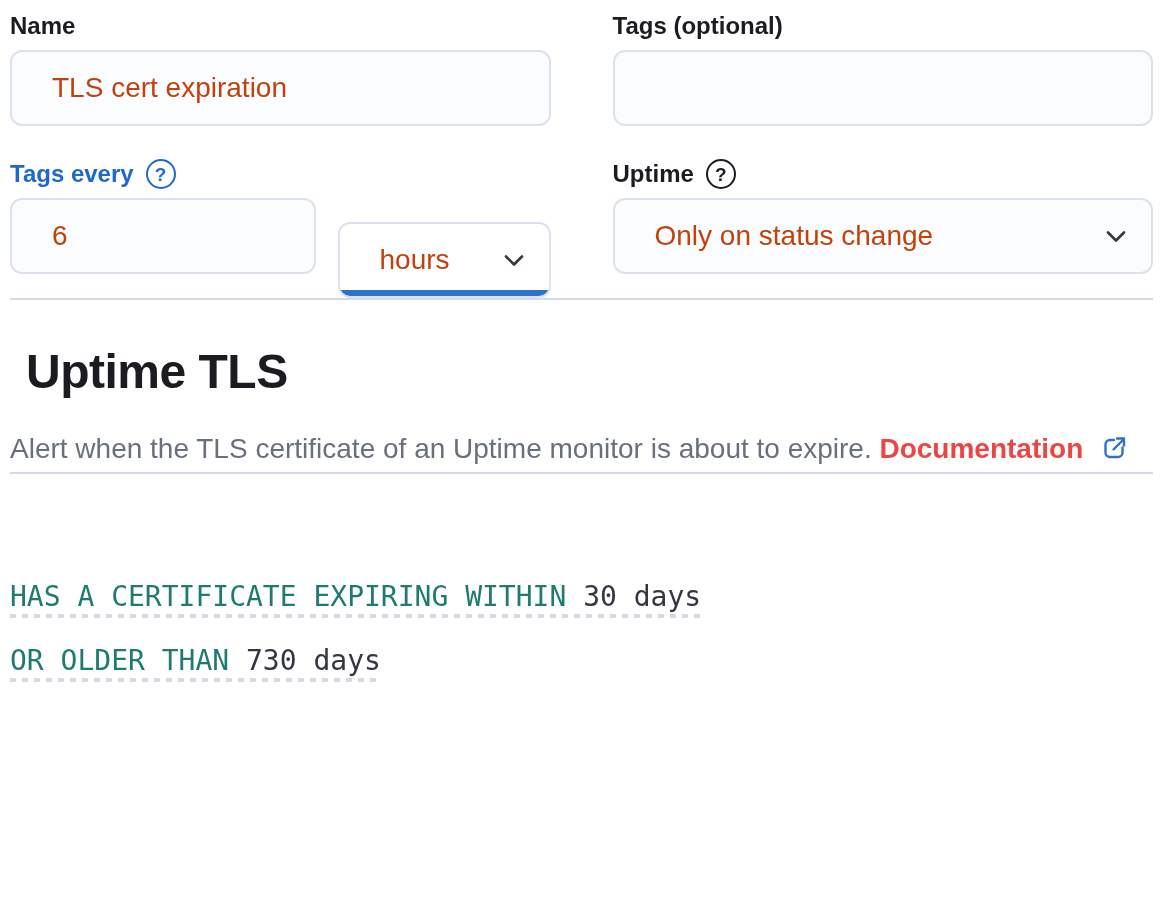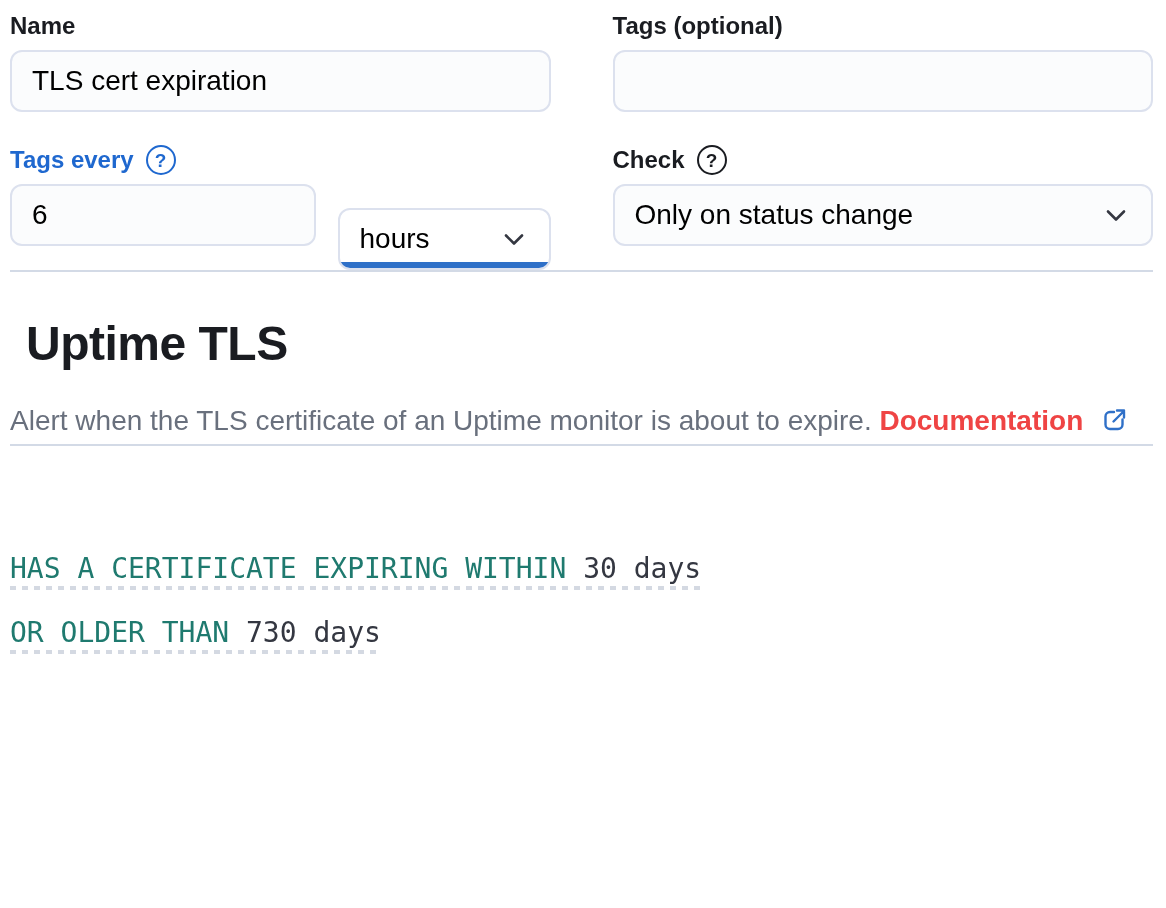--- a/index.html
+++ b/index.html
@@ -25,26 +25,26 @@
 
   .help-icon {
     width: 30px; height: 30px; flex: 0 0 30px;
     border: 2.5px solid currentColor; border-radius: 50%;
     display: inline-flex; align-items: center; justify-content: center;
     font-size: 19px; font-weight: 600; line-height: 1;
     cursor: pointer;
   }
 
   .control {
-    height: 62px; width: 100%;
+    height: 76px; width: 100%;
     border: 2px solid #dce1ee; border-radius: 12px;
     background: #fbfcfd;
     font-family: "Liberation Sans", sans-serif;
-    font-size: 28px; color: #000000;
-    padding: 0 20px;
+    font-size: 28px; color: #c2410c;
+    padding: 0 40px;
     outline: none;
   }
   input.control::placeholder { color: #98a2b3; }
 
   .fake-select {
     position: relative;
     display: flex; align-items: center;
     cursor: pointer;
   }
   .fake-select .chev {
@@ -140,21 +140,21 @@
           <span class="chev">
             <svg width="30" height="30" viewBox="0 0 30 30">
               <polyline points="7,11.5 15,19.5 23,11.5" fill="none" stroke="#343741" stroke-width="2.6" stroke-linecap="round" stroke-linejoin="round"></polyline>
             </svg>
           </span>
         </div>
       </div>
     </div>
     <div>
       <div class="field-label">
-        <span>Check</span>
+        <span>Uptime</span>
         <span class="help-icon">?</span>
       </div>
       <div class="control fake-select">
         <span>Only on status change</span>
         <span class="chev">
           <svg width="30" height="30" viewBox="0 0 30 30">
             <polyline points="7,11.5 15,19.5 23,11.5" fill="none" stroke="#343741" stroke-width="2.6" stroke-linecap="round" stroke-linejoin="round"></polyline>
           </svg>
         </span>
       </div>

